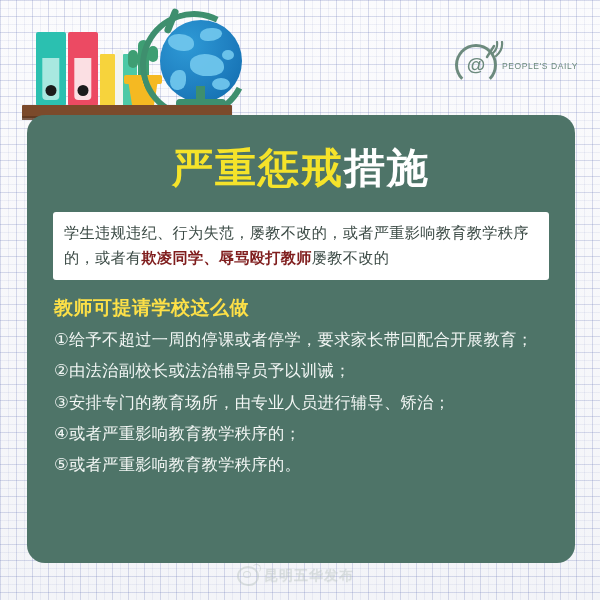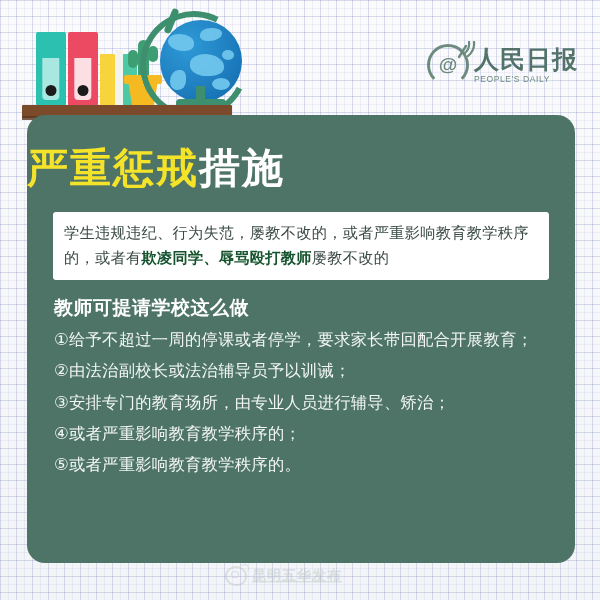--- a/index.html
+++ b/index.html
@@ -47,46 +47,46 @@
             display:flex;align-items:center;justify-content:center;font-size:19px;font-weight:bold;color:#6c8a7d;}
   #logo .wordmark{display:flex;flex-direction:column;line-height:1;}
   #logo .cn{font-size:25px;font-weight:bold;letter-spacing:1px;color:#53736a;
             font-family:"DejaVu Sans","Liberation Sans",sans-serif;}
   #logo .en{font-size:8.5px;letter-spacing:.6px;color:#6c8a7d;margin-top:3px;font-weight:normal;}
   #logo .waves{position:absolute;left:28px;top:-1px;width:22px;height:20px;}
 
   
   #board{position:absolute;left:27px;top:115px;width:548px;height:448px;background:#4e7468;border-radius:18px;}
 
-  #title{position:absolute;left:0;right:0;top:26px;font-size:41px;font-weight:bold;letter-spacing:2px;
+  #title{position:absolute;left:0;right:0;top:26px;text-align:center;font-size:41px;font-weight:bold;letter-spacing:2px;
          font-family:"DejaVu Sans","Liberation Sans",sans-serif;white-space:nowrap;}
   #title .hl{color:#f5e32a;}
   #title .pl{color:#ffffff;}
 
   #notice{position:absolute;left:26px;top:97px;width:496px;background:#ffffff;border-radius:3px;
           padding:9px 11px 10px 11px;box-sizing:border-box;
           font-size:15.2px;line-height:1.62;color:#3b4a45;letter-spacing:.3px;
           font-family:"DejaVu Sans","Liberation Sans",sans-serif;}
-  #notice .red{color:#14532d;font-weight:bold;}
+  #notice .red{color:#7f1d1d;font-weight:bold;}
 
-  #subhead{position:absolute;left:27px;top:180px;font-size:19px;font-weight:bold;color:#ffffff;letter-spacing:.5px;
+  #subhead{position:absolute;left:27px;top:180px;font-size:19px;font-weight:bold;color:#fde047;letter-spacing:.5px;
            font-family:"DejaVu Sans","Liberation Sans",sans-serif;}
 
   #list{position:absolute;left:27px;top:211px;width:500px;color:#f2f6f4;
         font-size:16.3px;line-height:1.74;letter-spacing:.3px;
         font-family:"DejaVu Sans","Liberation Sans",sans-serif;}
   #list .li{display:flex;align-items:flex-start;margin-bottom:3px;}
   #list .num{flex:0 0 auto;}
   #list .txt{flex:1 1 auto;}
 
   
   .wm{position:absolute;display:flex;align-items:center;gap:5px;color:#ffffff;opacity:.62;
       font-size:14px;font-weight:bold;letter-spacing:1px;
       font-family:"DejaVu Sans","Liberation Sans",sans-serif;text-shadow:0 1px 1px rgba(0,0,0,.08);}
-  #wm-left{left:225px;top:566px;opacity:.45;color:#b9c3c0;text-decoration:underline;}
+  #wm-left{left:237px;top:566px;opacity:.45;color:#b9c3c0;}
   #wm-right{left:500px;top:566px;opacity:.58;color:#c3cbc8;}
   .weibo-eye{width:18px;height:16px;border:2.2px solid currentColor;border-radius:50% 50% 45% 50%;position:relative;flex:0 0 auto;}
   .weibo-eye:after{content:"";position:absolute;left:3.5px;top:3px;width:6px;height:5px;border:1.6px solid currentColor;border-radius:50%;}
   .weibo-eye:before{content:"";position:absolute;right:-4px;top:-4px;width:7px;height:7px;border:1.8px solid currentColor;
                     border-radius:50%;border-left-color:transparent;border-bottom-color:transparent;}
 </style>
 </head>
 <body>
 
 <div id="stage">
@@ -128,21 +128,20 @@
   </div>
 
   <div id="logo">
     <svg class="waves" viewBox="0 0 22 20">
       <path d="M4 16 L11 5" stroke="#6c8a7d" stroke-width="2.4" fill="none" stroke-linecap="round"></path>
       <path d="M9 13 Q15 8 14 1" stroke="#6c8a7d" stroke-width="2.2" fill="none" stroke-linecap="round"></path>
       <path d="M13 15 Q20 9 19 1" stroke="#6c8a7d" stroke-width="2.2" fill="none" stroke-linecap="round"></path>
     </svg>
     <div class="at">@</div>
     <div class="wordmark">
-      <div class="cn">人民日报</div>
       <div class="en">PEOPLE'S DAILY</div>
     </div>
   </div>
 
   <div id="board">
 
     <div id="title">
       <span class="hl">严重惩戒</span><span class="pl">措施</span>
     </div>
 

